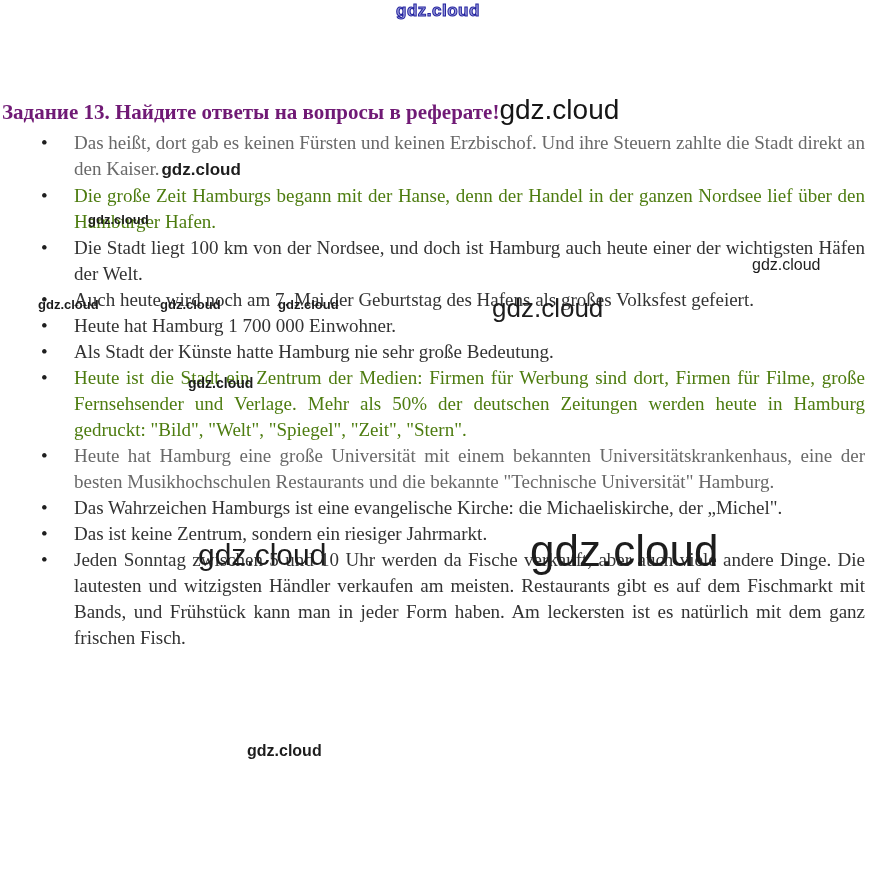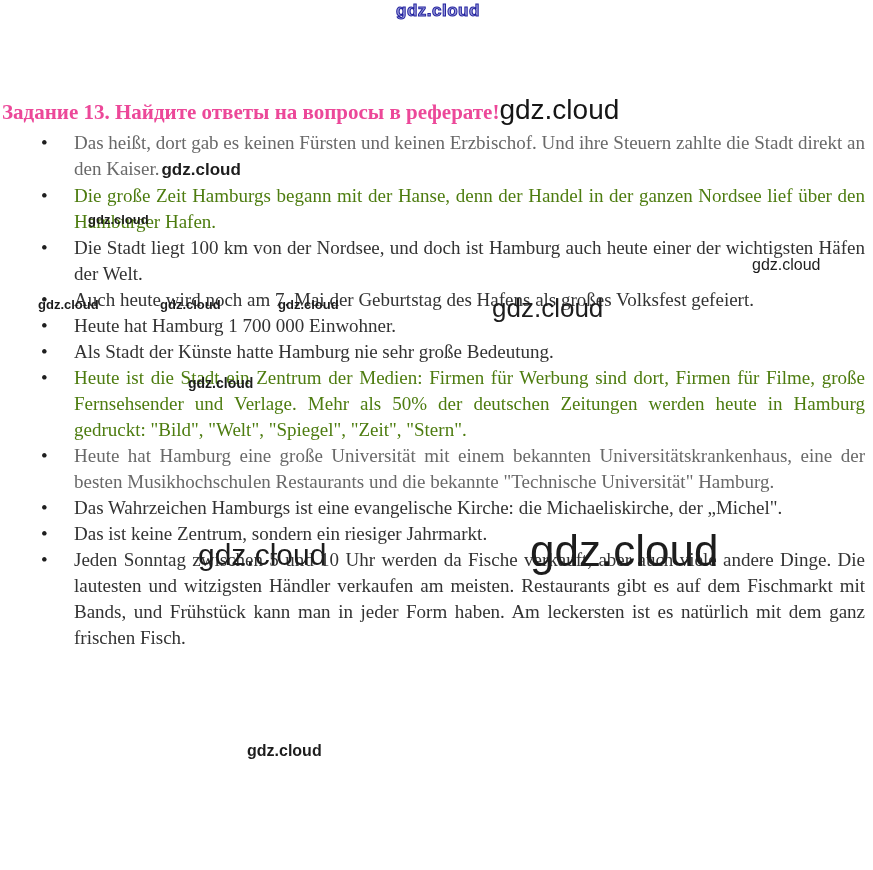--- a/index.html
+++ b/index.html
@@ -20,21 +20,21 @@
     font-size: 17px; font-weight: 700; letter-spacing: 0.5px;
     color: #9a9ad8; -webkit-text-stroke: 1px #2424a0;
     white-space: nowrap;
   }
 
   .content { position: absolute; top: 97px; left: 2px; right: 0; }
 
   .title-line { line-height: 26px; white-space: nowrap; }
   .doc-title {
     font-family: "Liberation Serif", serif;
-    font-weight: 700; font-size: 21px; color: #ec4899;
+    font-weight: 700; font-size: 21px; color: #701a75;
   }
   .wm-title {
     font-family: "Liberation Sans", sans-serif;
     font-size: 28px; font-weight: 400; color: #161616;
     vertical-align: baseline;
   }
 
   ul.bullets {
     list-style: none;
     margin-top: 3px;

